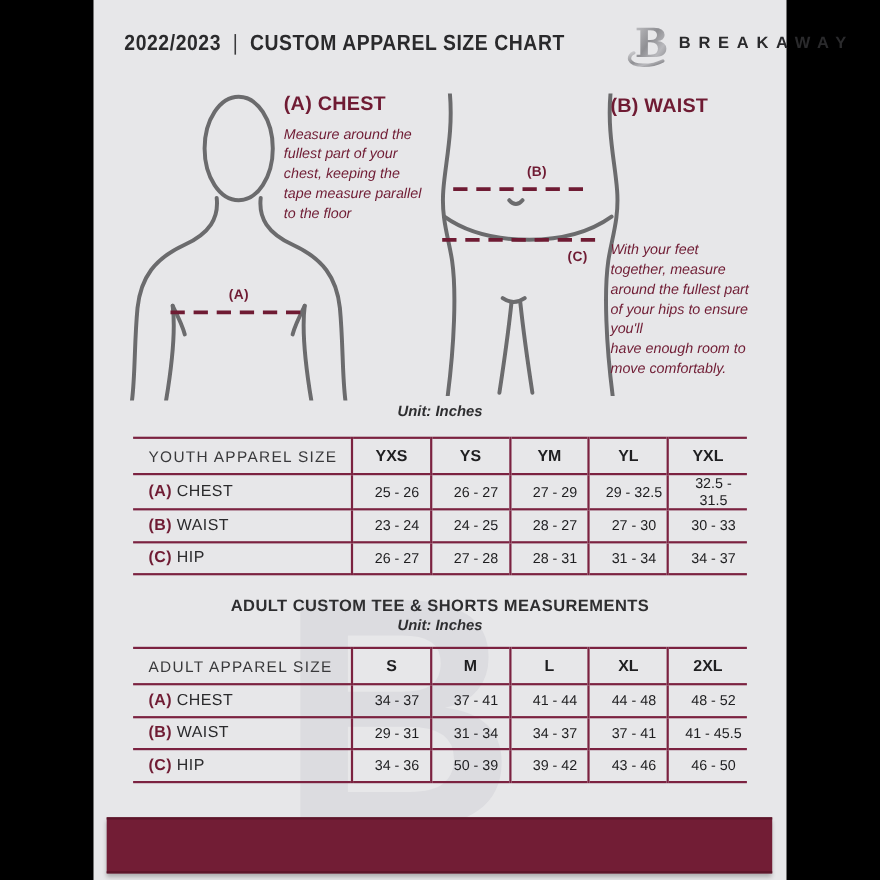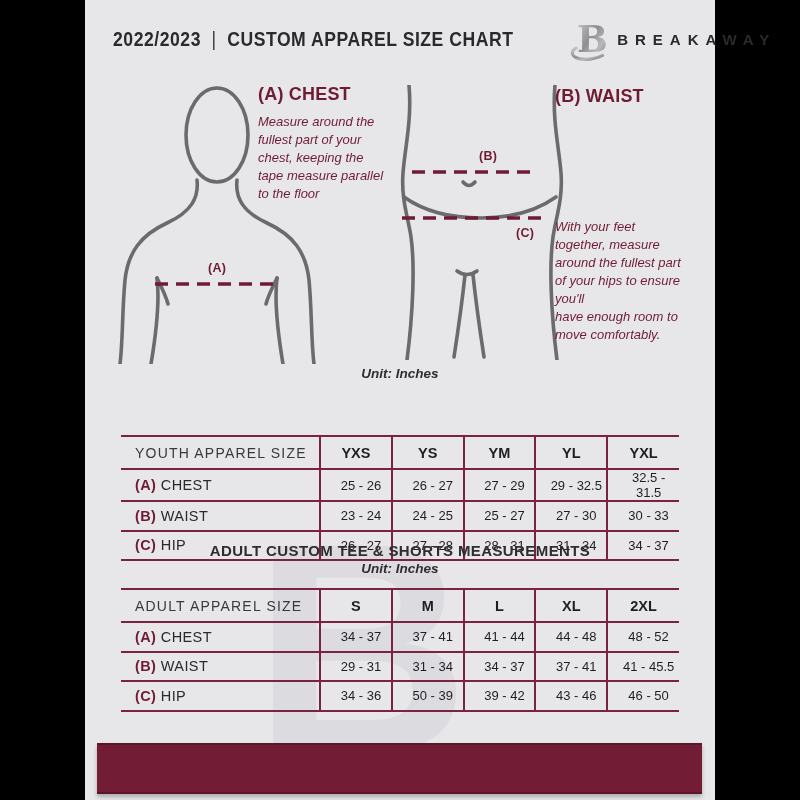--- a/index.html
+++ b/index.html
@@ -77,21 +77,21 @@
   .section-title{
     margin:0;font-size:15px;font-weight:bold;letter-spacing:0.4px;color:#2e2e30;
   }
   .section-unit{
     margin:2px 0 0 0;font-size:13.5px;font-style:italic;font-weight:600;color:#2e2e30;
   }
   table.size-table{
     position:absolute;left:36px;width:558px;border-collapse:collapse;
     table-layout:fixed;z-index:1;background:transparent;
   }
-  table.youth{top:435px;}
+  table.youth{top:397px;}
   table.adult{top:588px;}
   .size-table tr{border-top:2px solid var(--maroon_line,#7b2240);}
   .size-table tbody tr:last-child{border-bottom:2px solid var(--maroon_line,#7b2240);}
   .size-table th,.size-table td{border-left:2px solid var(--maroon_line,#7b2240);padding:0;}
   .size-table th:first-child,.size-table td:first-child{border-left:none;width:184px;}
   .size-table thead tr{height:33px;}
   .size-table tbody tr{height:29.5px;}
   .size-table th{font-weight:bold;font-size:14.5px;color:#1f1f21;text-align:center;}
   .size-table th.size-label{
     text-align:left;padding-left:14px;font-weight:normal;
@@ -208,21 +208,21 @@
           <td>25 - 26</td>
           <td>26 - 27</td>
           <td>27 - 29</td>
           <td>29 - 32.5</td>
           <td>32.5 - 31.5</td>
         </tr>
         <tr>
           <td class="row-label"><span class="prefix">(B)</span> WAIST</td>
           <td>23 - 24</td>
           <td>24 - 25</td>
-          <td>25 - 27</td>
+          <td>28 - 27</td>
           <td>27 - 30</td>
           <td>30 - 33</td>
         </tr>
         <tr>
           <td class="row-label"><span class="prefix">(C)</span> HIP</td>
           <td>26 - 27</td>
           <td>27 - 28</td>
           <td>28 - 31</td>
           <td>31 - 34</td>
           <td>34 - 37</td>

